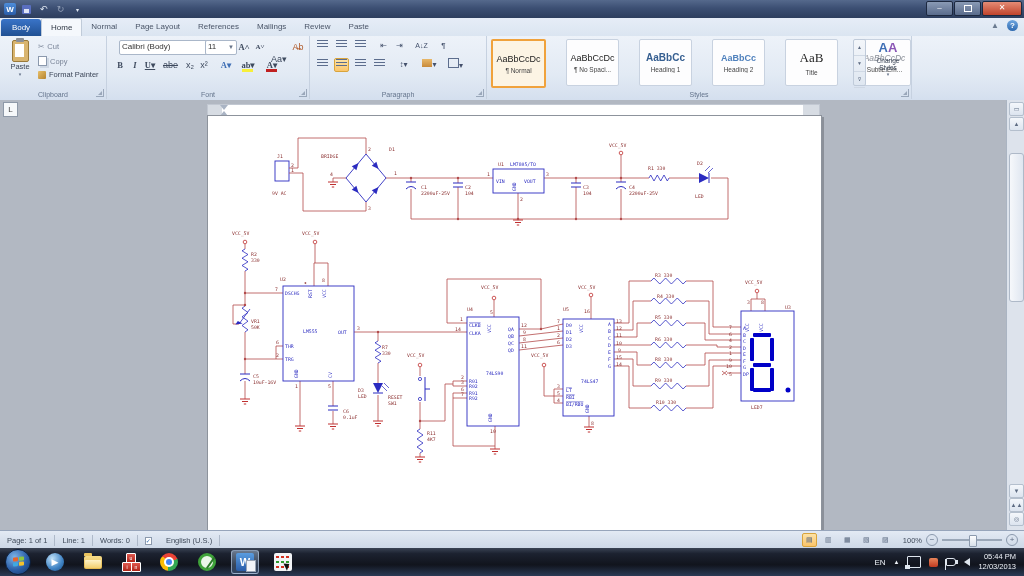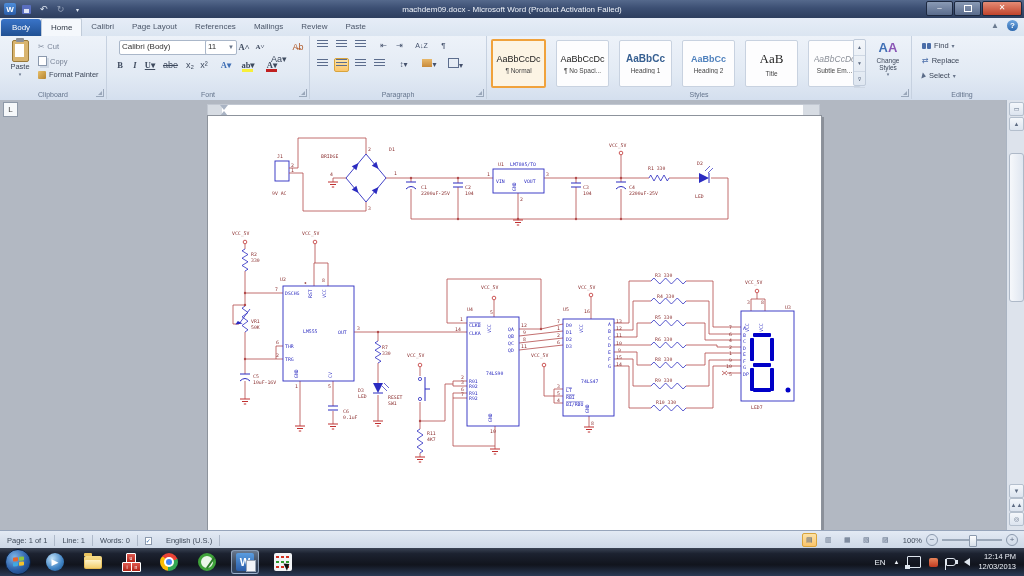--- a/index.html
+++ b/index.html
@@ -59,21 +59,21 @@
   .fx{font-size:8.5px;font-weight:bold;font-family:"Liberation Serif",serif;}
   .bar{position:absolute;left:1px;bottom:0;width:11px;height:3px;}
   
   #g-para{width:176px;}
   .pbtn{position:absolute;width:15px;height:14px;text-align:center;line-height:14px;font-size:8px;color:#43506b;}
   .stripes{display:inline-block;width:11px;height:8px;
     background:repeating-linear-gradient(180deg,#5c6d8d 0 1px,transparent 1px 3px);}
   .pbtn.active{background:linear-gradient(180deg,#fde3a7,#fbc56a);border:1px solid #d9a43c;border-radius:2px;box-sizing:border-box;line-height:12px;}
   
   #g-styles{width:424px;}
-  #chips{position:absolute;left:4px;top:3px;display:flex;gap:10px;align-items:center;}
+  #chips{position:absolute;left:4px;top:3px;display:flex;gap:20px;}
   .chip{width:51px;height:45px;background:#fdfdfe;border:1px solid #c8d2e0;border-radius:2px;
     display:flex;flex-direction:column;align-items:center;justify-content:center;overflow:hidden;}
   .chip.selected{border:2px solid #f0a23c;background:#fcf4e4;}
   .chip .prev{font-size:9px;color:#222;white-space:nowrap;max-width:49px;overflow:hidden;}
   .chip .nm{font-size:6.5px;color:#444;margin-top:3px;white-space:nowrap;max-width:49px;overflow:hidden;}
   .st-h1 .prev{color:#365f91;font-weight:bold;font-size:10px;}
   .st-h2 .prev{color:#4f81bd;font-weight:bold;font-size:9px;}
   .st-title .prev{font-family:"Liberation Serif",serif;font-size:13px;color:#1f1f1f;}
   .st-sub .prev{font-style:italic;color:#5a6e8c;}
   .st-subtle .prev{font-style:italic;color:#8a8f98;font-size:8.5px;}
@@ -170,33 +170,32 @@
 <div id="titlebar">
   <div id="qat">
     <span class="wicon">W</span>
     <span class="qbtn">
         <span class="floppy"></span>
       </span>
     <span class="qbtn">↶</span>
     <span class="qbtn" style="opacity:.5">↻</span>
     <span class="qbtn" style="font-size:6px">▾</span>
   </div>
-  <div id="title-text">machdem09.docx  -  Microsoft Word (Product Activation Failed)</div>
   <div id="winbtns">
     <div class="wbtn">–</div>
     <div class="wbtn"><span class="rsq"></span></div>
     <div class="wbtn close">✕</div>
   </div>
 </div>
 
 <div id="tabrow">
   <div id="file-tab">Body</div>
   <div id="tabs-holder" style="display:flex">
       <div class="tab active">Home</div>
-      <div class="tab">Calibri</div>
+      <div class="tab">Normal</div>
       <div class="tab">Page Layout</div>
       <div class="tab">References</div>
       <div class="tab">Mailings</div>
       <div class="tab">Review</div>
       <div class="tab">Paste</div>
     </div>
 </div>
 <div id="ribbon-right">
   <span class="minrib">▲</span>
   <span class="helpbtn">?</span>
@@ -300,37 +299,20 @@
       </div>
     <div id="change-styles">
       <div class="chgA">A<span>A</span></div>
       <div>Change Styles</div>
         <div style="font-size:5px;color:#67748a">▾</div>
     </div>
     <div class="glabel">Styles</div>
     <div class="launcher"></div>
   </div>
 
-  <div class="group" id="g-edit">
-    <div class="editrow" style="top:5px">
-      <span class="binoc"></span>
-      <span>Find</span>
-        <span class="ddc">▾</span>
-      </div>
-    <div class="editrow" style="top:20px">
-      <span style="color:#4a6da8;font-size:8px">⇄</span>
-      <span>Replace</span>
-      </div>
-    <div class="editrow" style="top:35px">
-      <span class="selarrow"></span>
-      <span>Select</span>
-        <span class="ddc">▾</span>
-      </div>
-    <div class="glabel">Editing</div>
-  </div>
 </div>
 
 <div id="docarea">
   <div id="tabsel">L</div>
   <div id="ruler">
     <div class="rmargin" style="left:0;width:14px"></div>
     <div class="rmargin" style="right:0;width:16px"></div>
     <div class="ind-top"></div>
     <div class="ind-bot"></div>
   </div>
@@ -772,17 +754,17 @@
       </span>
     </div>
   <div id="tray">
     <span>EN</span>
     <span style="font-size:6px">▲</span>
     <span class="trayico net"></span>
     <span class="rspk"></span>
     <span class="trayico flagw"></span>
     <span class="spk"></span>
     <span id="clock">
-      <div>12:14 PM</div>
+      <div>05:44 PM</div>
       <div>12/03/2013</div>
     </span>
   </div>
 </div>
 
 </body></html>

